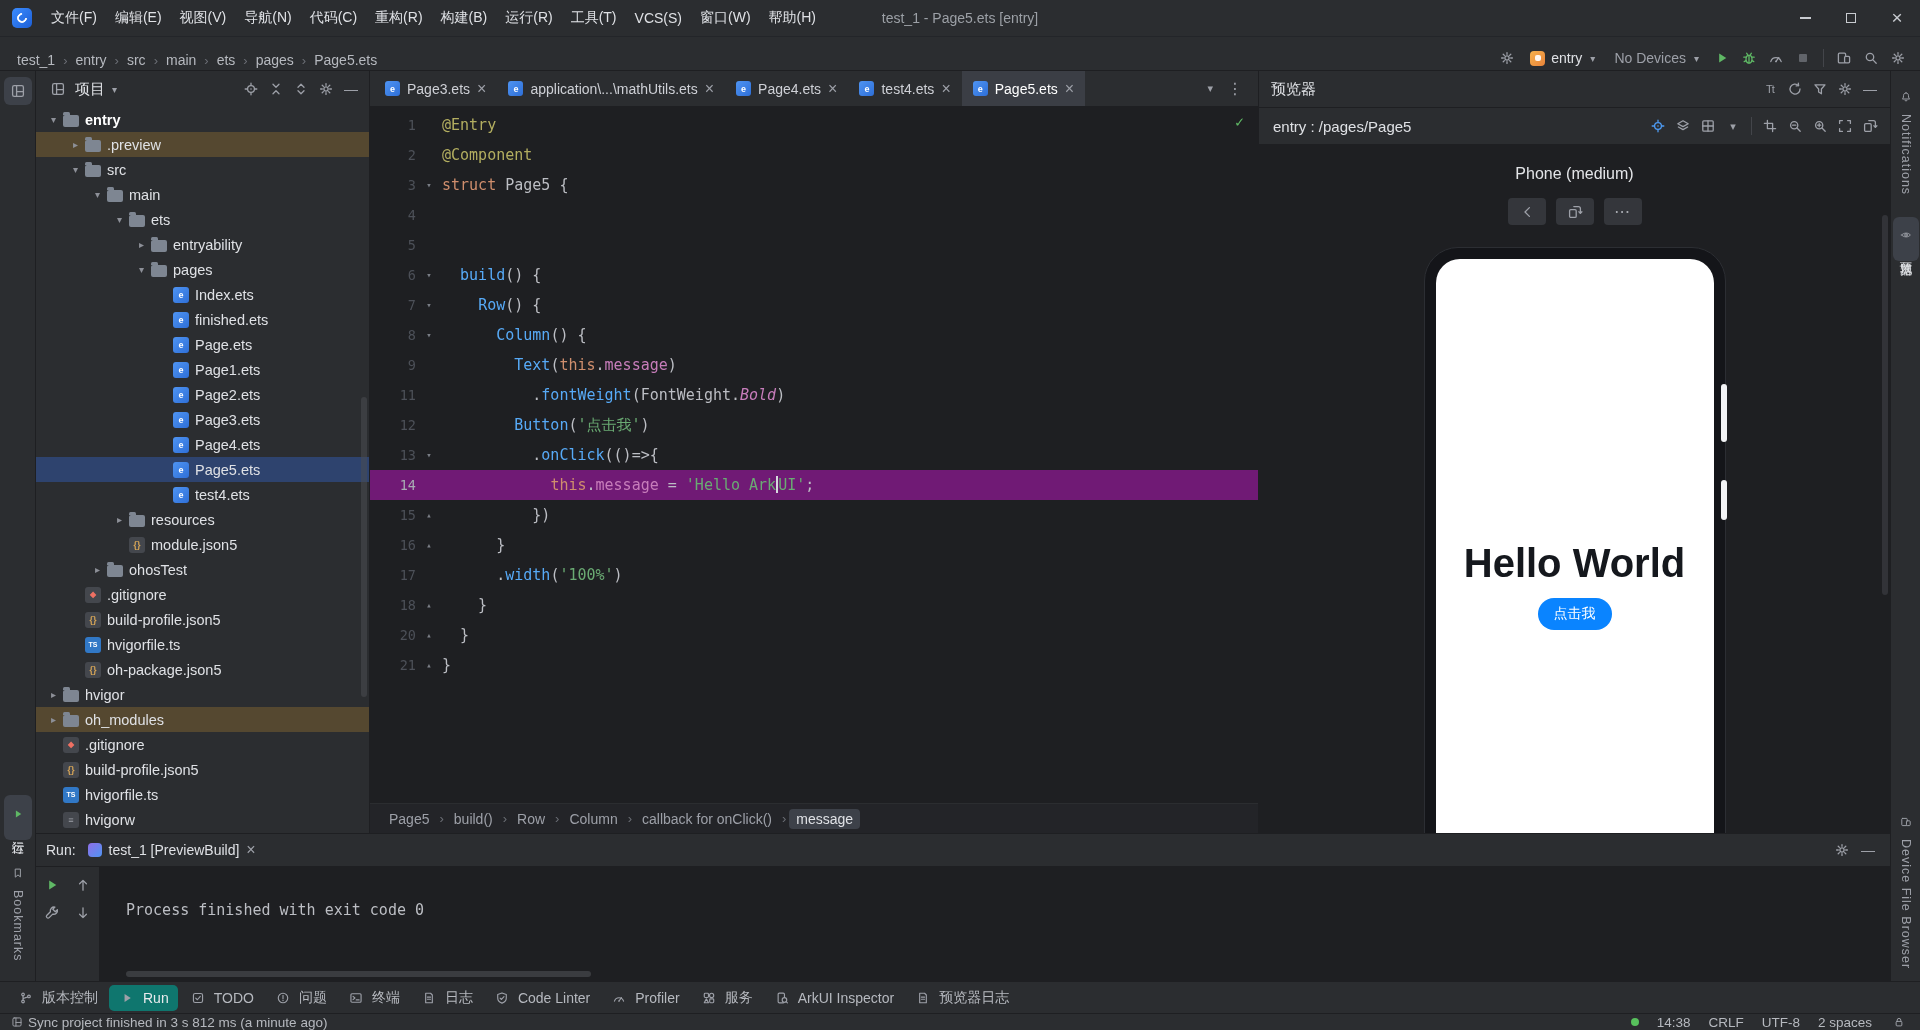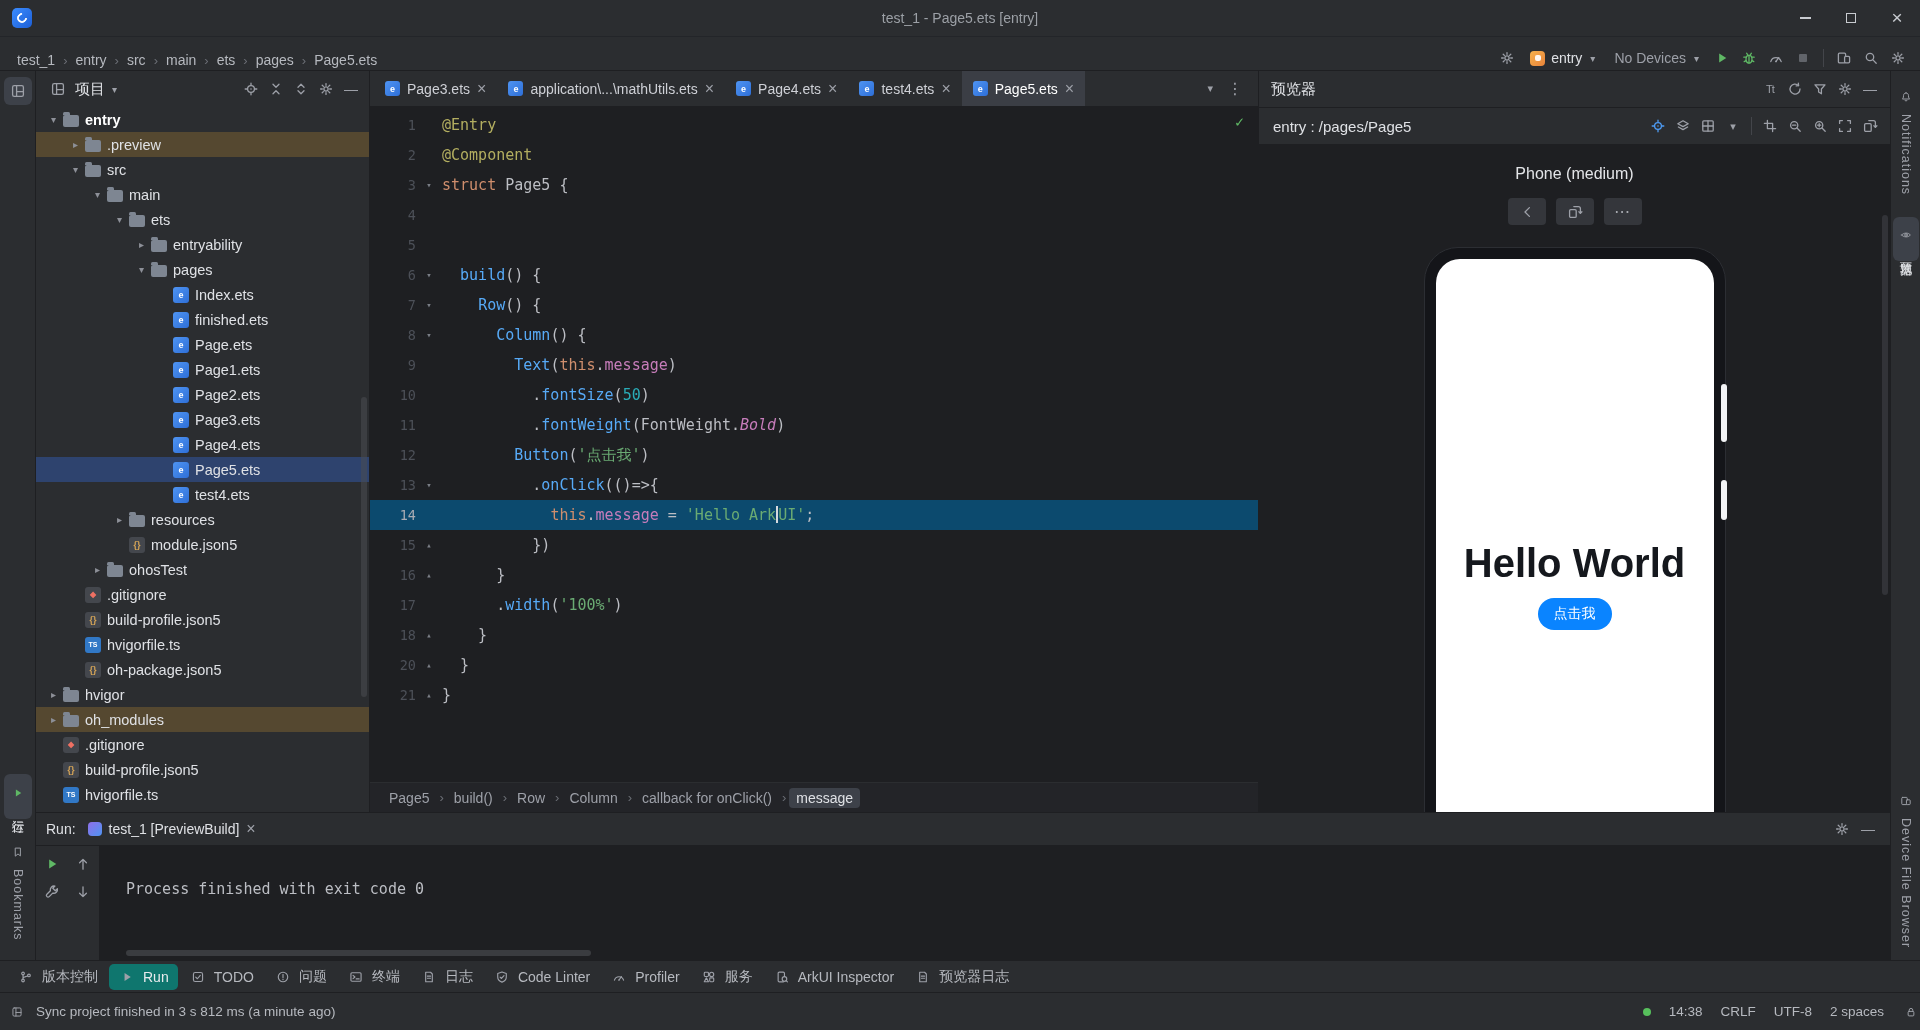--- a/index.html
+++ b/index.html
@@ -75,21 +75,21 @@
 .tabs{display:flex}
 .tab{display:flex;align-items:center;gap:7px;padding:0 11px;color:#ced0d6;font-size:14px;white-space:nowrap}
 .tab.active{background:#3b3e45;color:#fff}
 .tab .ficon{width:15px;height:15px}
 .tab-close{color:#9da0a8;font-size:16px;line-height:1}
 .tabbar-end{margin-left:auto;display:flex;align-items:center;padding-right:8px;color:#9da0a8}
 .tb-chev{font-size:11px;padding:0 7px}
 .tb-more{font-size:16px;padding:0 7px}
 .code-wrap{flex:1;position:relative;overflow:hidden;font-family:"DejaVu Sans Mono","Liberation Mono",monospace;font-size:15px;padding-top:3px}
 .code-line{display:flex;height:30px;line-height:30px;white-space:pre}
-.code-line.active{background:#0c4a6e}
+.code-line.active{background:#701a75}
 .lnum{width:46px;text-align:right;color:#4c5058;font-size:13.5px;flex:none}
 .code-line.active .lnum{color:#a8abb3}
 .fold{width:26px;text-align:center;color:#7a7e86;font-size:9px;flex:none}
 .c-p{color:#bcbec4}.c-ann{color:#b3ae60}.c-kw{color:#cf8e6d}.c-str{color:#6aab73}.c-num{color:#2aacb8}.c-fn{color:#57aaf7}.c-fld{color:#c77dbb}.c-fldi{color:#c77dbb;font-style:italic}
 .caret{display:inline-block;width:2px;height:17px;background:#d6d9de;vertical-align:-3px}
 .inspect-widget{position:absolute;top:6px;right:14px;color:#5fb865;font-size:15px}
 .crumbbar{height:30px;background:#232428;display:flex;align-items:center;padding:0 12px;gap:3px;color:#9da0a8;font-size:14px;flex:none;border-top:1px solid #2b2d30}
 .crumbbar .crumb{padding:2px 7px}
 .crumbbar .crumb.last{background:#3d4149;color:#dfe1e5;border-radius:4px}
 
@@ -122,30 +122,44 @@
 .run-head-right{margin-left:auto;display:flex;align-items:center;gap:2px;color:#9da0a8}
 .run-body{flex:1;display:flex;min-height:0}
 .run-gutter{width:64px;background:var(--window-bg,#2b2d30);border-right:1px solid #1e1f22;display:grid;grid-template-columns:repeat(2,1fr);grid-auto-rows:28px;justify-items:center;align-items:center;padding-top:4px;flex:none}
 .run-console{flex:1;position:relative;font-family:"DejaVu Sans Mono","Liberation Mono",monospace;font-size:15px;color:#bcbec4;padding:34px 0 0 26px}
 .hscroll{position:absolute;left:26px;bottom:4px;width:465px;height:6px;background:#46484d;border-radius:3px;opacity:.7}
 
 .bottombar{height:32px;background:var(--window-bg,#2b2d30);border-top:1px solid #1e1f22;display:flex;align-items:center;padding:0 8px;gap:2px;flex:none}
 .bb-item{display:flex;align-items:center;gap:7px;padding:4px 9px;border-radius:5px;color:#b6b9bf;font-size:14px;white-space:nowrap}
 .bb-item.active{background:#0f766e;color:#e8eaed}
 
-.statusbar{height:38px;background:var(--window-bg,#2b2d30);border-top:1px solid #1e1f22;display:flex;align-items:center;padding:0 0 0 8px;gap:10px;font-size:13.5px;color:#b6b9bf;flex:none}
+.statusbar{height:17px;background:var(--window-bg,#2b2d30);border-top:1px solid #1e1f22;display:flex;align-items:center;padding:0 12px 0 8px;gap:2px;font-size:13.5px;color:#b6b9bf;flex:none}
 .statusbar .icon{width:18px;height:18px}
 .sb-right{margin-left:auto;display:flex;align-items:center;gap:18px}
 .sb-dot{width:8px;height:8px;border-radius:50%;background:#57c05c;flex:none}
 </style>
 </head>
 <body>
 
 <div class="titlebar">
   <div class="logo"></div>
+  <div class="menubar">
+      <span class="menu-item">文件(F)</span>
+      <span class="menu-item">编辑(E)</span>
+      <span class="menu-item">视图(V)</span>
+      <span class="menu-item">导航(N)</span>
+      <span class="menu-item">代码(C)</span>
+      <span class="menu-item">重构(R)</span>
+      <span class="menu-item">构建(B)</span>
+      <span class="menu-item">运行(R)</span>
+      <span class="menu-item">工具(T)</span>
+      <span class="menu-item">VCS(S)</span>
+      <span class="menu-item">窗口(W)</span>
+      <span class="menu-item">帮助(H)</span>
+    </div>
   <div class="win-title">test_1 - Page5.ets [entry]</div>
   <div class="win-controls">
     <div class="wc">
         <span class="wc-min"></span>
       </div>
     <div class="wc">
         <span class="wc-max"></span>
       </div>
     <div class="wc">×</div>
   </div>
@@ -489,21 +503,20 @@
           <span class="inspect-widget">✓</span>
         <div class="code-line"><span class="lnum">1</span><span class="fold"></span><span class="ltext"><span class="c-ann">@Entry</span></span></div>
             <div class="code-line"><span class="lnum">2</span><span class="fold"></span><span class="ltext"><span class="c-ann">@Component</span></span></div>
             <div class="code-line"><span class="lnum">3</span><span class="fold">▾</span><span class="ltext"><span class="c-kw">struct</span><span class="c-p"> Page5 {</span></span></div>
             <div class="code-line"><span class="lnum">4</span><span class="fold"></span></div>
             <div class="code-line"><span class="lnum">5</span><span class="fold"></span><span class="ltext"></span></div>
             <div class="code-line"><span class="lnum">6</span><span class="fold">▾</span><span class="ltext"><span class="c-p">  </span><span class="c-fn">build</span><span class="c-p">() {</span></span></div>
             <div class="code-line"><span class="lnum">7</span><span class="fold">▾</span><span class="ltext"><span class="c-p">    </span><span class="c-fn">Row</span><span class="c-p">() {</span></span></div>
             <div class="code-line"><span class="lnum">8</span><span class="fold">▾</span><span class="ltext"><span class="c-p">      </span><span class="c-fn">Column</span><span class="c-p">() {</span></span></div>
             <div class="code-line"><span class="lnum">9</span><span class="fold"></span><span class="ltext"><span class="c-p">        </span><span class="c-fn">Text</span><span class="c-p">(</span><span class="c-kw">this</span><span class="c-p">.</span><span class="c-fld">message</span><span class="c-p">)</span></span></div>
-            <div class="code-line"><span class="lnum">10</span><span class="fold"></span><span class="ltext"><span class="c-p">          .</span><span class="c-fn">fontSize</span><span class="c-p">(</span><span class="c-num">50</span><span class="c-p">)</span></span></div>
             <div class="code-line"><span class="lnum">11</span><span class="fold"></span><span class="ltext"><span class="c-p">          .</span><span class="c-fn">fontWeight</span><span class="c-p">(FontWeight.</span><span class="c-fldi">Bold</span><span class="c-p">)</span></span></div>
             <div class="code-line"><span class="lnum">12</span><span class="fold"></span><span class="ltext"><span class="c-p">        </span><span class="c-fn">Button</span><span class="c-p">(</span><span class="c-str">'点击我'</span><span class="c-p">)</span></span></div>
             <div class="code-line"><span class="lnum">13</span><span class="fold">▾</span><span class="ltext"><span class="c-p">          .</span><span class="c-fn">onClick</span><span class="c-p">(()=&gt;{</span></span></div>
             <div class="code-line active"><span class="lnum">14</span><span class="fold"></span><span class="ltext"><span class="c-p">            </span><span class="c-kw">this</span><span class="c-p">.</span><span class="c-fld">message</span><span class="c-p"> = </span><span class="c-str">'Hello Ark</span><span class="caret"></span><span class="c-str">UI'</span><span class="c-p">;</span></span></div>
             <div class="code-line"><span class="lnum">15</span><span class="fold">▴</span><span class="ltext"><span class="c-p">          })</span></span></div>
             <div class="code-line"><span class="lnum">16</span><span class="fold">▴</span><span class="ltext"><span class="c-p">      }</span></span></div>
             <div class="code-line"><span class="lnum">17</span><span class="fold"></span><span class="ltext"><span class="c-p">      .</span><span class="c-fn">width</span><span class="c-p">(</span><span class="c-str">'100%'</span><span class="c-p">)</span></span></div>
             <div class="code-line"><span class="lnum">18</span><span class="fold">▴</span><span class="ltext"><span class="c-p">    }</span></span></div>
             <div class="code-line"><span class="lnum">20</span><span class="fold">▴</span><span class="ltext"><span class="c-p">  }</span></span></div>
             <div class="code-line"><span class="lnum">21</span><span class="fold">▴</span><span class="ltext"><span class="c-p">}</span></span></div>

